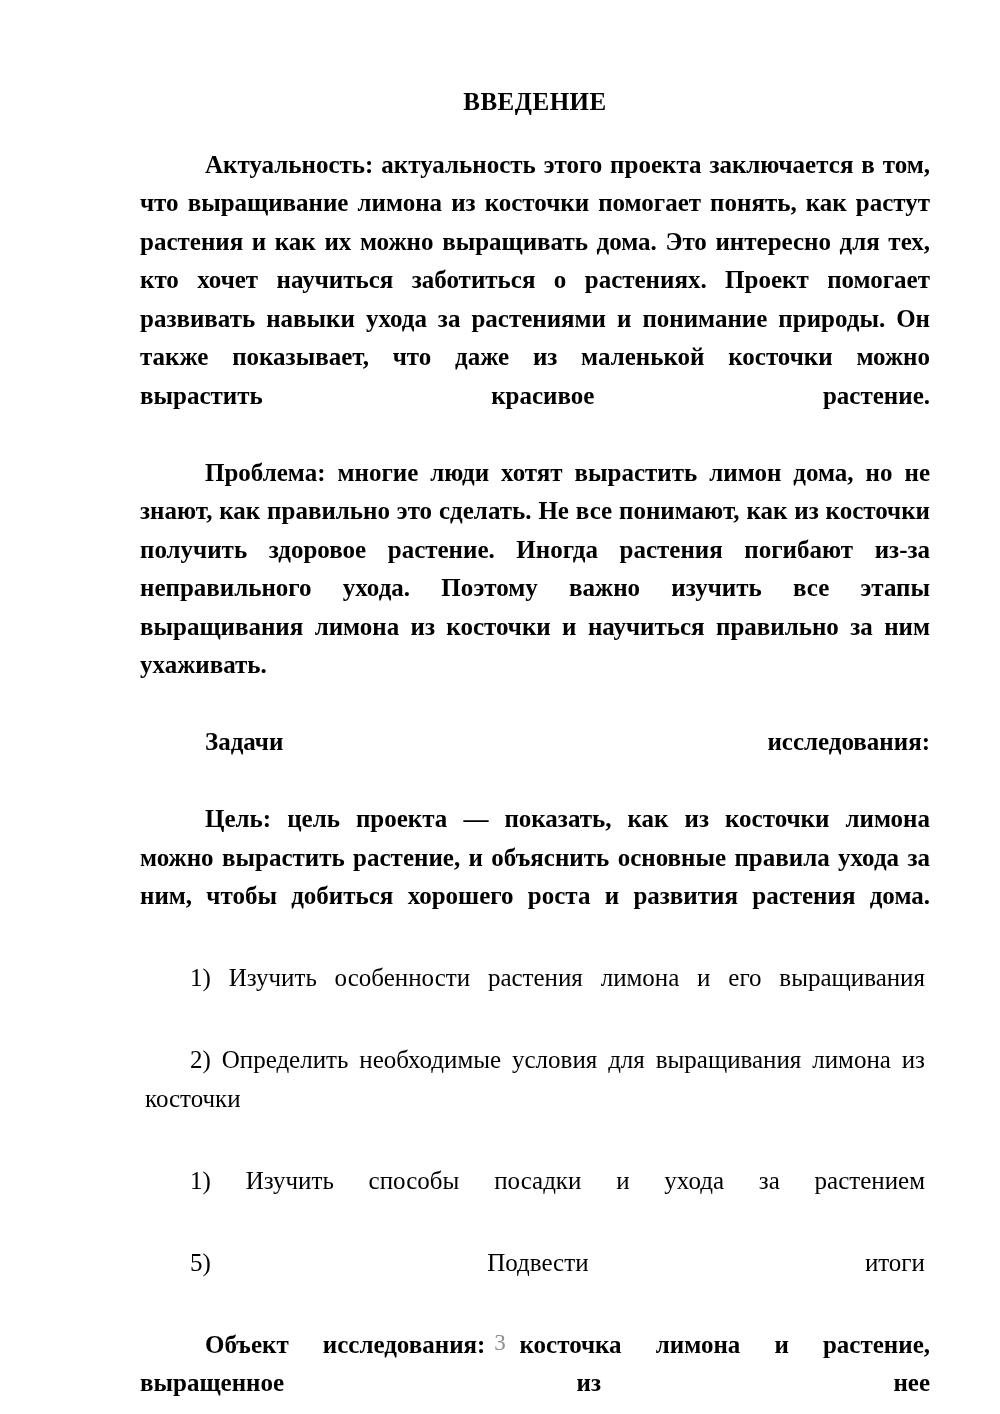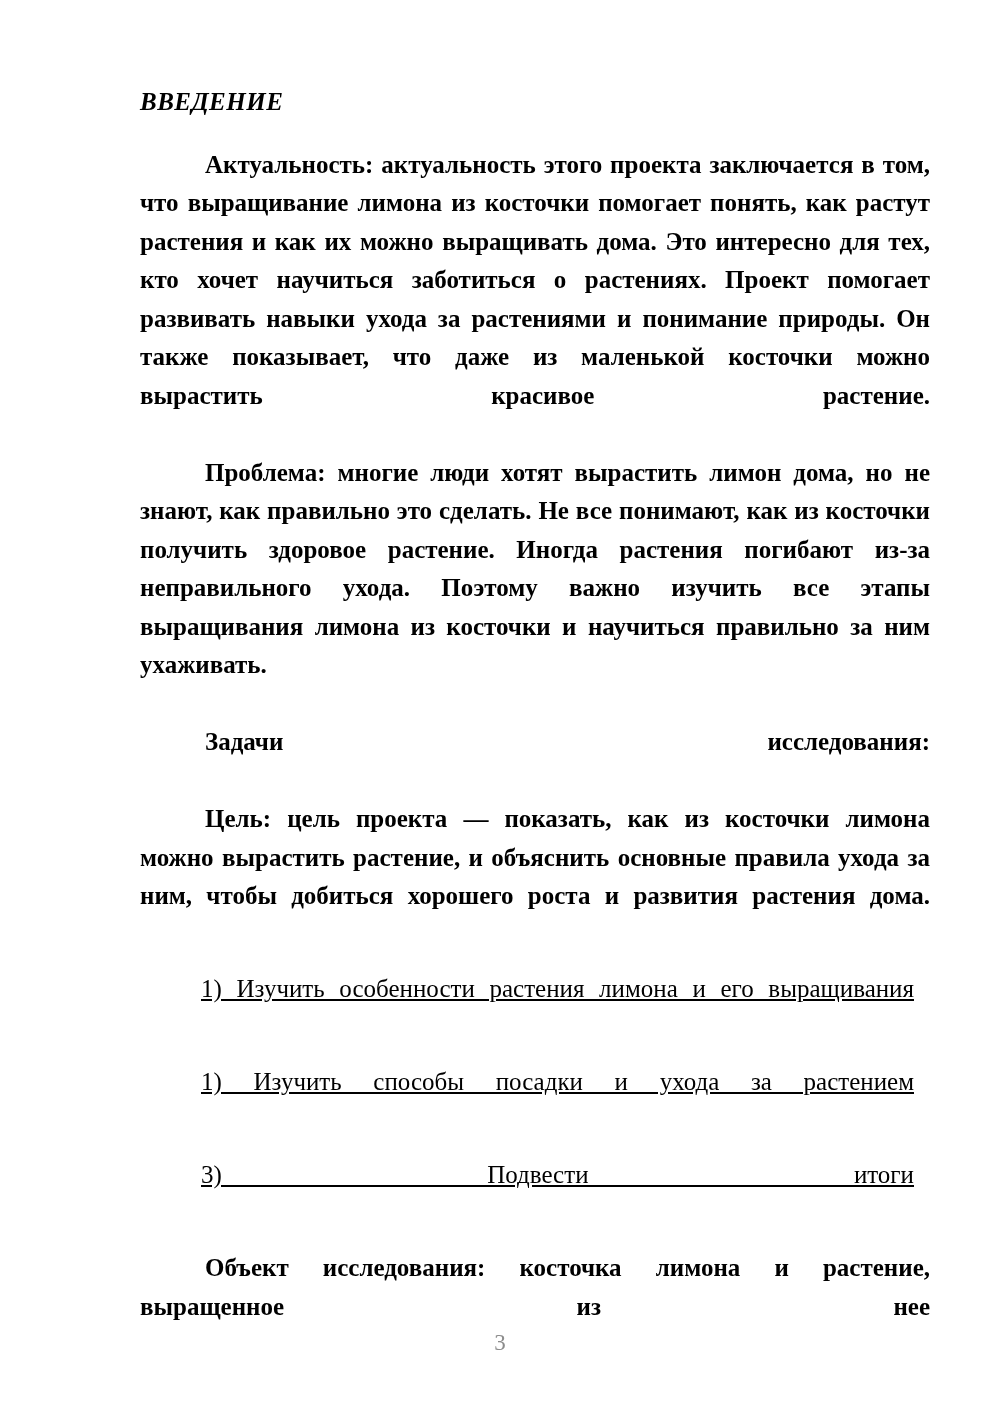--- a/index.html
+++ b/index.html
@@ -26,46 +26,44 @@
   .content {
     position: absolute;
     left: 140px;
     top: 88px;
     width: 790px;
   }
 
   .doc-title {
     font-size: 25px;
     font-weight: bold;
-    text-align: left;
+    text-align: center;
     letter-spacing: 0.5px;
     line-height: 1.1;
     margin: 0 0 30px 0;
-    font-style: italic;
   }
 
   .para {
     font-size: 25px;
     line-height: 38.5px;
     text-align: justify;
     text-justify: inter-word;
     text-indent: 65px;
     margin: 0;
     hyphens: none;
     font-weight: bold;
   }
 
   .list-item {
     font-size: 25px;
     line-height: 38.5px;
     text-align: justify;
     text-justify: inter-word;
     text-indent: 45px;
-    margin: 16px;
-    text-decoration: underline;
+    margin: 5px;
   }
 
   
   .para::after,
   .list-item::after {
     content: "";
     display: inline-block;
     width: 100%;
   }
 
@@ -91,24 +89,25 @@
     <p class="para">Актуальность: актуальность этого проекта заключается в том, что выращивание лимона из косточки помогает понять, как растут растения и как их можно выращивать дома. Это интересно для тех, кто хочет научиться заботиться о растениях. Проект помогает развивать навыки ухода за растениями и понимание природы. Он также показывает, что даже из маленькой косточки можно вырастить красивое растение.</p>
 
     <p class="para">Проблема: многие люди хотят вырастить лимон дома, но не знают, как правильно это сделать. Не все понимают, как из косточки получить здоровое растение. Иногда растения погибают из-за неправильного ухода. Поэтому важно изучить все этапы выращивания лимона из косточки и научиться правильно за ним ухаживать.</p>
 
     <p class="para">Задачи исследования:</p>
 
     <p class="para">Цель: цель проекта — показать, как из косточки лимона можно вырастить растение, и объяснить основные правила ухода за ним, чтобы добиться хорошего роста и развития растения дома.</p>
 
     <p class="list-item">1) Изучить особенности растения лимона и его выращивания</p>
 
+    <p class="list-item">2) Определить необходимые условия для выращивания лимона из косточки</p>
 
     <p class="list-item">1) Изучить способы посадки и ухода за растением</p>
 
 
-    <p class="list-item">3) Подвести итоги</p>
+    <p class="list-item">5) Подвести итоги</p>
 
     <p class="para">Объект исследования: косточка лимона и растение, выращенное из нее</p>
 
   </div>
 
   <div class="page-number">3</div>
 </div>
 
 </body></html>

